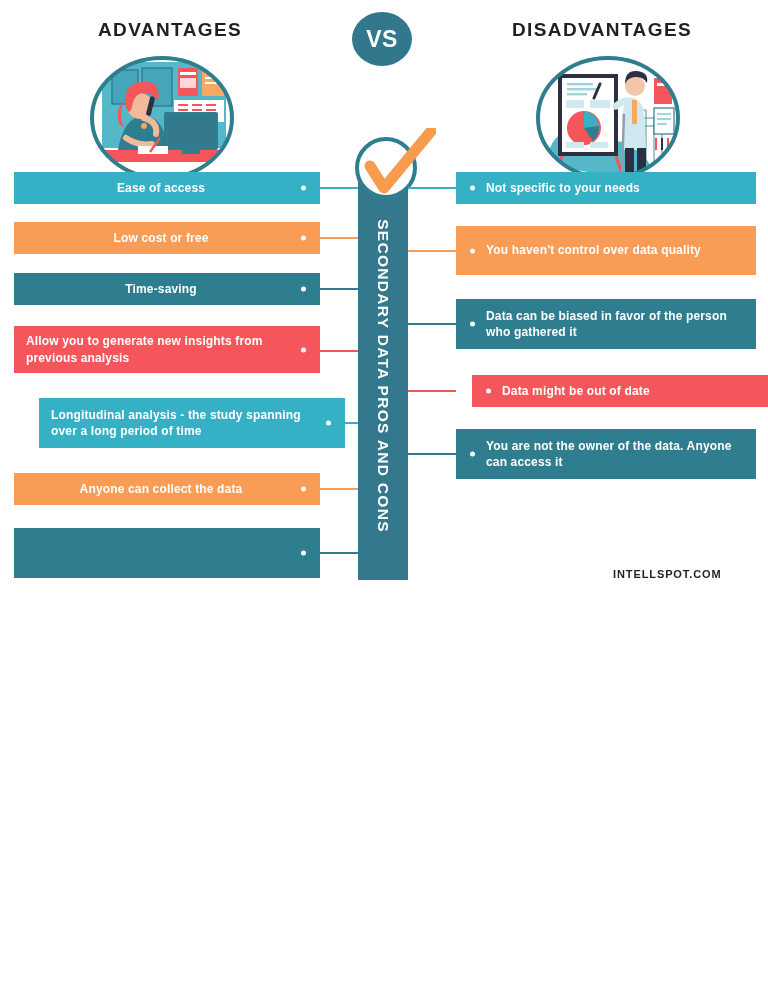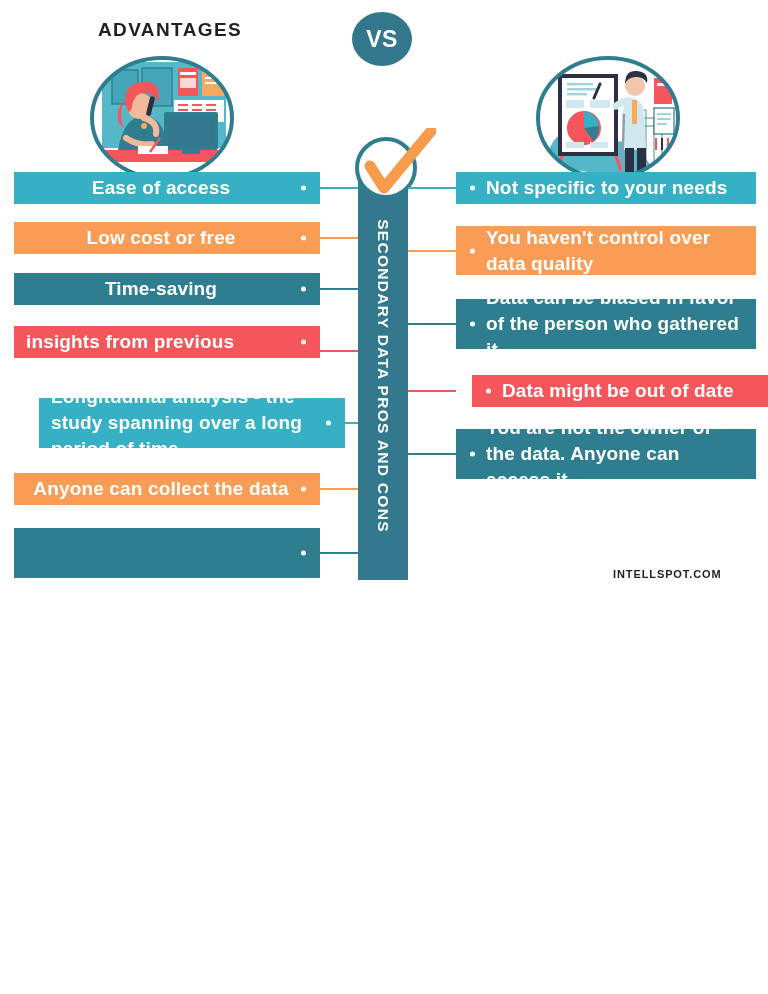--- a/index.html
+++ b/index.html
@@ -94,21 +94,21 @@
   }
   #check-badge svg { display: block; width: 84px; height: 74px; }
 
   
   .row-bar {
     position: absolute;
     box-sizing: border-box;
     display: flex;
     align-items: center;
     color: #ffffff;
-    font-size: 19px;
+    font-size: 12px;
     font-weight: bold;
     line-height: 1.36;
     letter-spacing: 0.15px;
     border-radius: 0;
   }
   .row-bar .bar-text { display: block; }
 
   
   .row-left {
     left: 14px;
@@ -161,20 +161,21 @@
     letter-spacing: 0.9px;
     color: #231f20;
   }
 </style>
 </head>
 <body>
 
 <div id="infographic">
 
   <div id="heading-advantages" class="col-heading">ADVANTAGES</div>
+  <div id="heading-disadvantages" class="col-heading">DISADVANTAGES</div>
 
   <div id="vs-badge">VS</div>
 
   <div id="illo-left" class="illo-wrap">
     <svg viewBox="0 0 160 128" xmlns="http://www.w3.org/2000/svg">
       <defs>
         <clipPath id="clipL">
             <ellipse cx="80" cy="64" rx="70" ry="60"></ellipse>
           </clipPath>
       </defs>
@@ -314,21 +315,21 @@
       <div class="row-bar row-left center" style="background: rgb(249, 156, 86); top: 222px; height: 32px; ">
         <span class="bullet"></span>
         <span class="bar-text">Low cost or free</span>
       </div>
       <div class="connector conn-left" style="background: rgb(47, 126, 143); top: 288px;"></div>
       <div class="row-bar row-left center" style="background: rgb(47, 126, 143); top: 273px; height: 32px; justify-content: center;">
         <span class="bullet"></span>
         <span class="bar-text">Time-saving</span>
       </div>
       <div class="connector conn-left" style="background: rgb(244, 86, 91); top: 350px;"></div>
-      <div class="row-bar row-left" style="background: rgb(244, 86, 91); top: 326px; height: 32px;">
+      <div class="row-bar row-left" style="background: rgb(244, 86, 91); top: 326px; height: 47px;">
         <span class="bullet"></span>
         <span class="bar-text">Allow you to generate new insights from previous analysis</span>
       </div>
       <div class="connector conn-left" style="background: rgb(53, 176, 196); top: 422px;"></div>
       <div class="row-bar row-left" style="background: rgb(53, 176, 196); top: 398px; height: 50px; margin-left: 25px;">
         <span class="bullet"></span>
         <span class="bar-text">Longitudinal analysis - the study spanning over a long period of time</span>
       </div>
       <div class="connector conn-left" style="background: rgb(249, 156, 86); top: 488px;"></div>
       <div class="row-bar row-left center" style="background: rgb(249, 156, 86); top: 473px; height: 32px; justify-content: center;">

